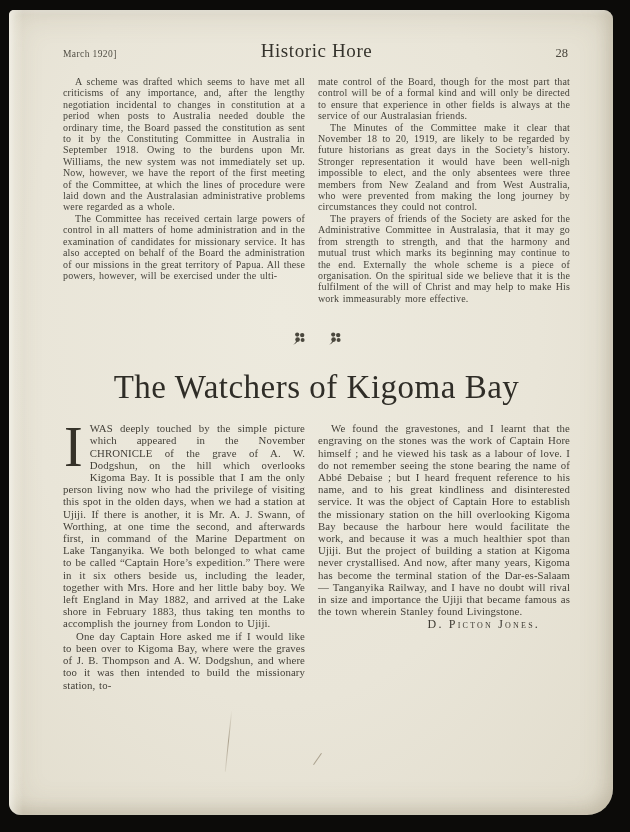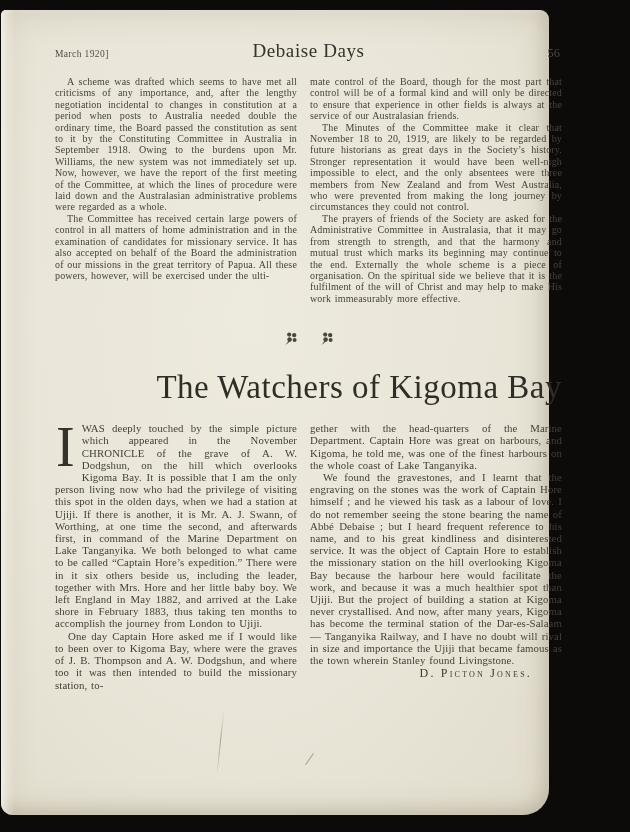--- a/index.html
+++ b/index.html
@@ -3,21 +3,21 @@
 <meta charset="utf-8">
 <style>
   html,body{margin:0;padding:0;}
   body{
     width:630px;height:832px;position:relative;overflow:hidden;
     background:#0c0b09;
     font-family:"Liberation Serif", serif;
   }
   
   .paper{
-    position:absolute;left:1px;top:10px;width:548px;height:805px;
+    position:absolute;left:9px;top:10px;width:604px;height:805px;
     background:radial-gradient(ellipse at 45% 38%, #edead e0%, #e9e5d8 0%, #e9e5d8 55%, #e1dccc 100%);
     background:radial-gradient(ellipse at 45% 38%, #edeade 0%, #e9e5d8 55%, #e1dccc 100%);
     border-radius:5px 9px 26px 12px;
     box-shadow:
       inset 0 0 34px rgba(108,94,66,.20),
       inset -5px -6px 14px rgba(96,82,56,.14),
       inset 3px 2px 5px rgba(255,255,255,.45);
   }
   .paper-edge-highlight{
     position:absolute;left:0;top:0;bottom:0;width:14px;
@@ -58,21 +58,21 @@
     letter-spacing:.1px;word-spacing:1px;color:#423f37;
   }
   .art2 p.indent{text-indent:13px;}
   
   .ornament-row{
     margin-top:27px;display:flex;justify-content:center;gap:22px;height:16px;
   }
   .ornament-row svg{display:block;}
   
   .article-title{
-    margin-bottom:16px;text-align:right;
+    margin-bottom:16px;text-align:center;
     font-size:33px;color:#2f2d27;letter-spacing:.5px;font-weight:400;
   }
   
   .dropcap{
     float:left;font-size:56px;line-height:46px;height:52px;
     padding:2px 7px 0 1px;color:#353229;
   }
   
   .signature{
     margin-top:0;text-align:right;padding-right:30px;
@@ -92,22 +92,22 @@
 </head>
 <body>
 
 <div class="paper">
   <div class="paper-edge-highlight"></div>
 
   <div class="content">
 
     <div class="running-header">
       <span class="header-date">March 1920]</span>
-      <span class="header-title">Debaise Days</span>
-      <span class="header-pageno">56</span>
+      <span class="header-title">Historic Hore</span>
+      <span class="header-pageno">28</span>
     </div>
 
     <div class="cols art1">
       <div class="col left">
         <p class="indent">A scheme was drafted which seems to have met all criticisms of any importance, and, after the lengthy negotiation incidental to changes in constitution at a period when posts to Australia needed double the ordinary time, the Board passed the constitution as sent to it by the Constituting Committee in Australia in September 1918.  Owing to the burdens upon Mr. Williams, the new system was not immediately set up.  Now, however, we have the report of the first meeting of the Committee, at which the lines of procedure were laid down and the Australasian administrative problems were regarded as a whole.</p>
         <p class="indent">The Committee has received certain large powers of control in all matters of home administration and in the examination of candidates for missionary service.  It has also accepted on behalf of the Board the administration of our missions in the great territory of Papua.  All these powers, however, will be exercised under the ulti-</p>
       </div>
       <div class="col right">
         <p>mate control of the Board, though for the most part that control will be of a formal kind and will only be directed to ensure that experience in other fields is always at the service of our Australasian friends.</p>
         <p class="indent">The Minutes of the Committee make it clear that November 18 to 20, 1919, are likely to be regarded by future historians as great days in the Society’s history.  Stronger representation it would have been well-nigh impossible to elect, and the only absentees were three members from New Zealand and from West Australia, who were prevented from making the long journey by circumstances they could not control.</p>
@@ -137,21 +137,20 @@
     </div>
 
     <h1 class="article-title">The Watchers of Kigoma Bay</h1>
 
     <div class="cols art2">
       <div class="col left">
         <p><span class="dropcap">I</span><span>WAS deeply touched by the simple picture which appeared in the November CHRONICLE of the grave of A. W. Dodgshun, on the hill which overlooks Kigoma Bay.  It is possible that I am the only person living now who had the privilege of visiting this spot in the olden days, when we had a station at Ujiji.  If there is another, it is Mr. A. J. Swann, of Worthing, at one time the second, and afterwards first, in command of the Marine Department on Lake Tanganyika. We both belonged to what came to be called “Captain Hore’s expedition.”  There were in it six others beside us, including the leader, together with Mrs. Hore and her little baby boy.  We left England in May 1882, and arrived at the Lake shore in February 1883, thus taking ten months to accomplish the journey from London to Ujiji.</span></p>
         <p class="indent">One day Captain Hore asked me if I would like to been over to Kigoma Bay, where were the graves of J. B. Thompson and A. W. Dodgshun, and where too it was then intended to build the missionary station, to-</p>
       </div>
       <div class="col right">
-        <p>gether with the head-quarters of the Marine Department.  Captain Hore was great on harbours, and Kigoma, he told me, was one of the finest harbours on the whole coast of Lake Tanganyika.</p>
         <p class="indent">We found the gravestones, and I learnt that the engraving on the stones was the work of Captain Hore himself ; and he viewed his task as a labour of love.   I do not remember seeing the stone bearing the name of Abbé Debaise ;  but I heard frequent reference to his name, and to his great kindliness and disinterested service.  It was the object of Captain Hore to establish the missionary station on the hill overlooking Kigoma Bay because the harbour here would facilitate the work, and because it was a much healthier spot than Ujiji.   But the project of building a station at Kigoma never crystallised.  And now, after many years, Kigoma has become the terminal station of the Dar-es-Salaam— Tanganyika Railway, and I have no doubt will rival in size and importance the Ujiji that became famous as the town wherein Stanley found Livingstone.</p>
         <div class="signature">D. Picton Jones.</div>
       </div>
     </div>
 
   </div>
 
   <div class="scratch-1"></div>
   <div class="scratch-2"></div>
 </div>

